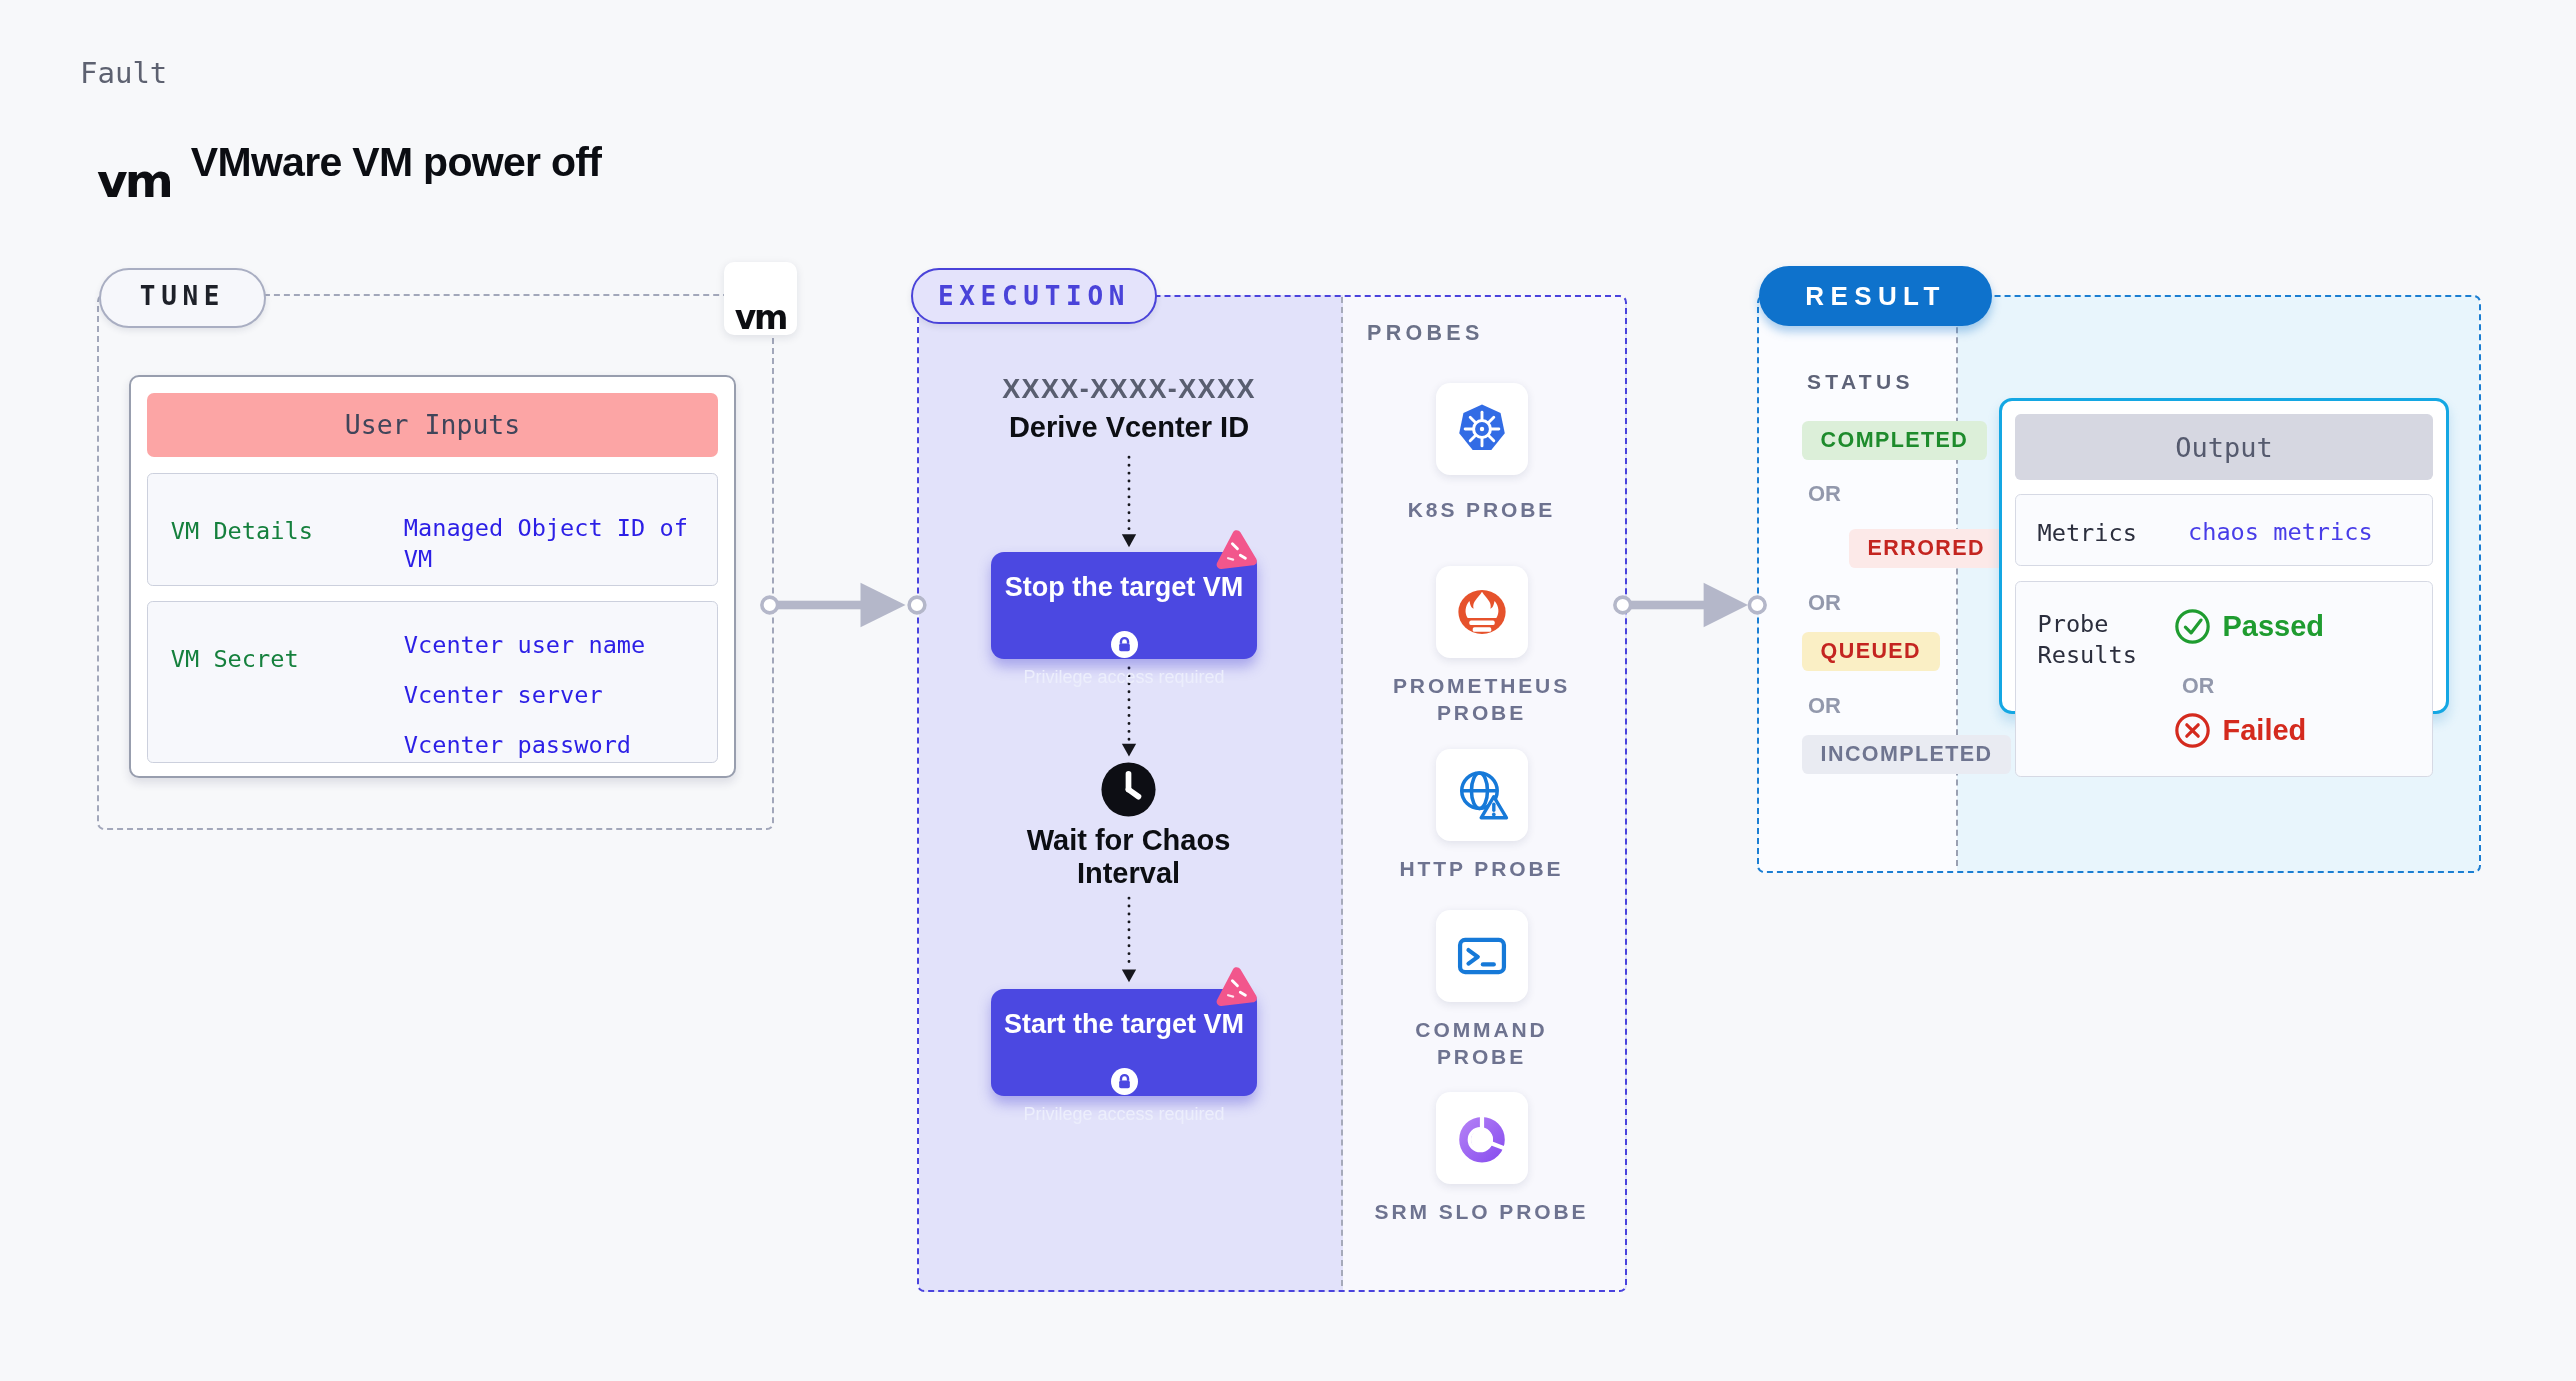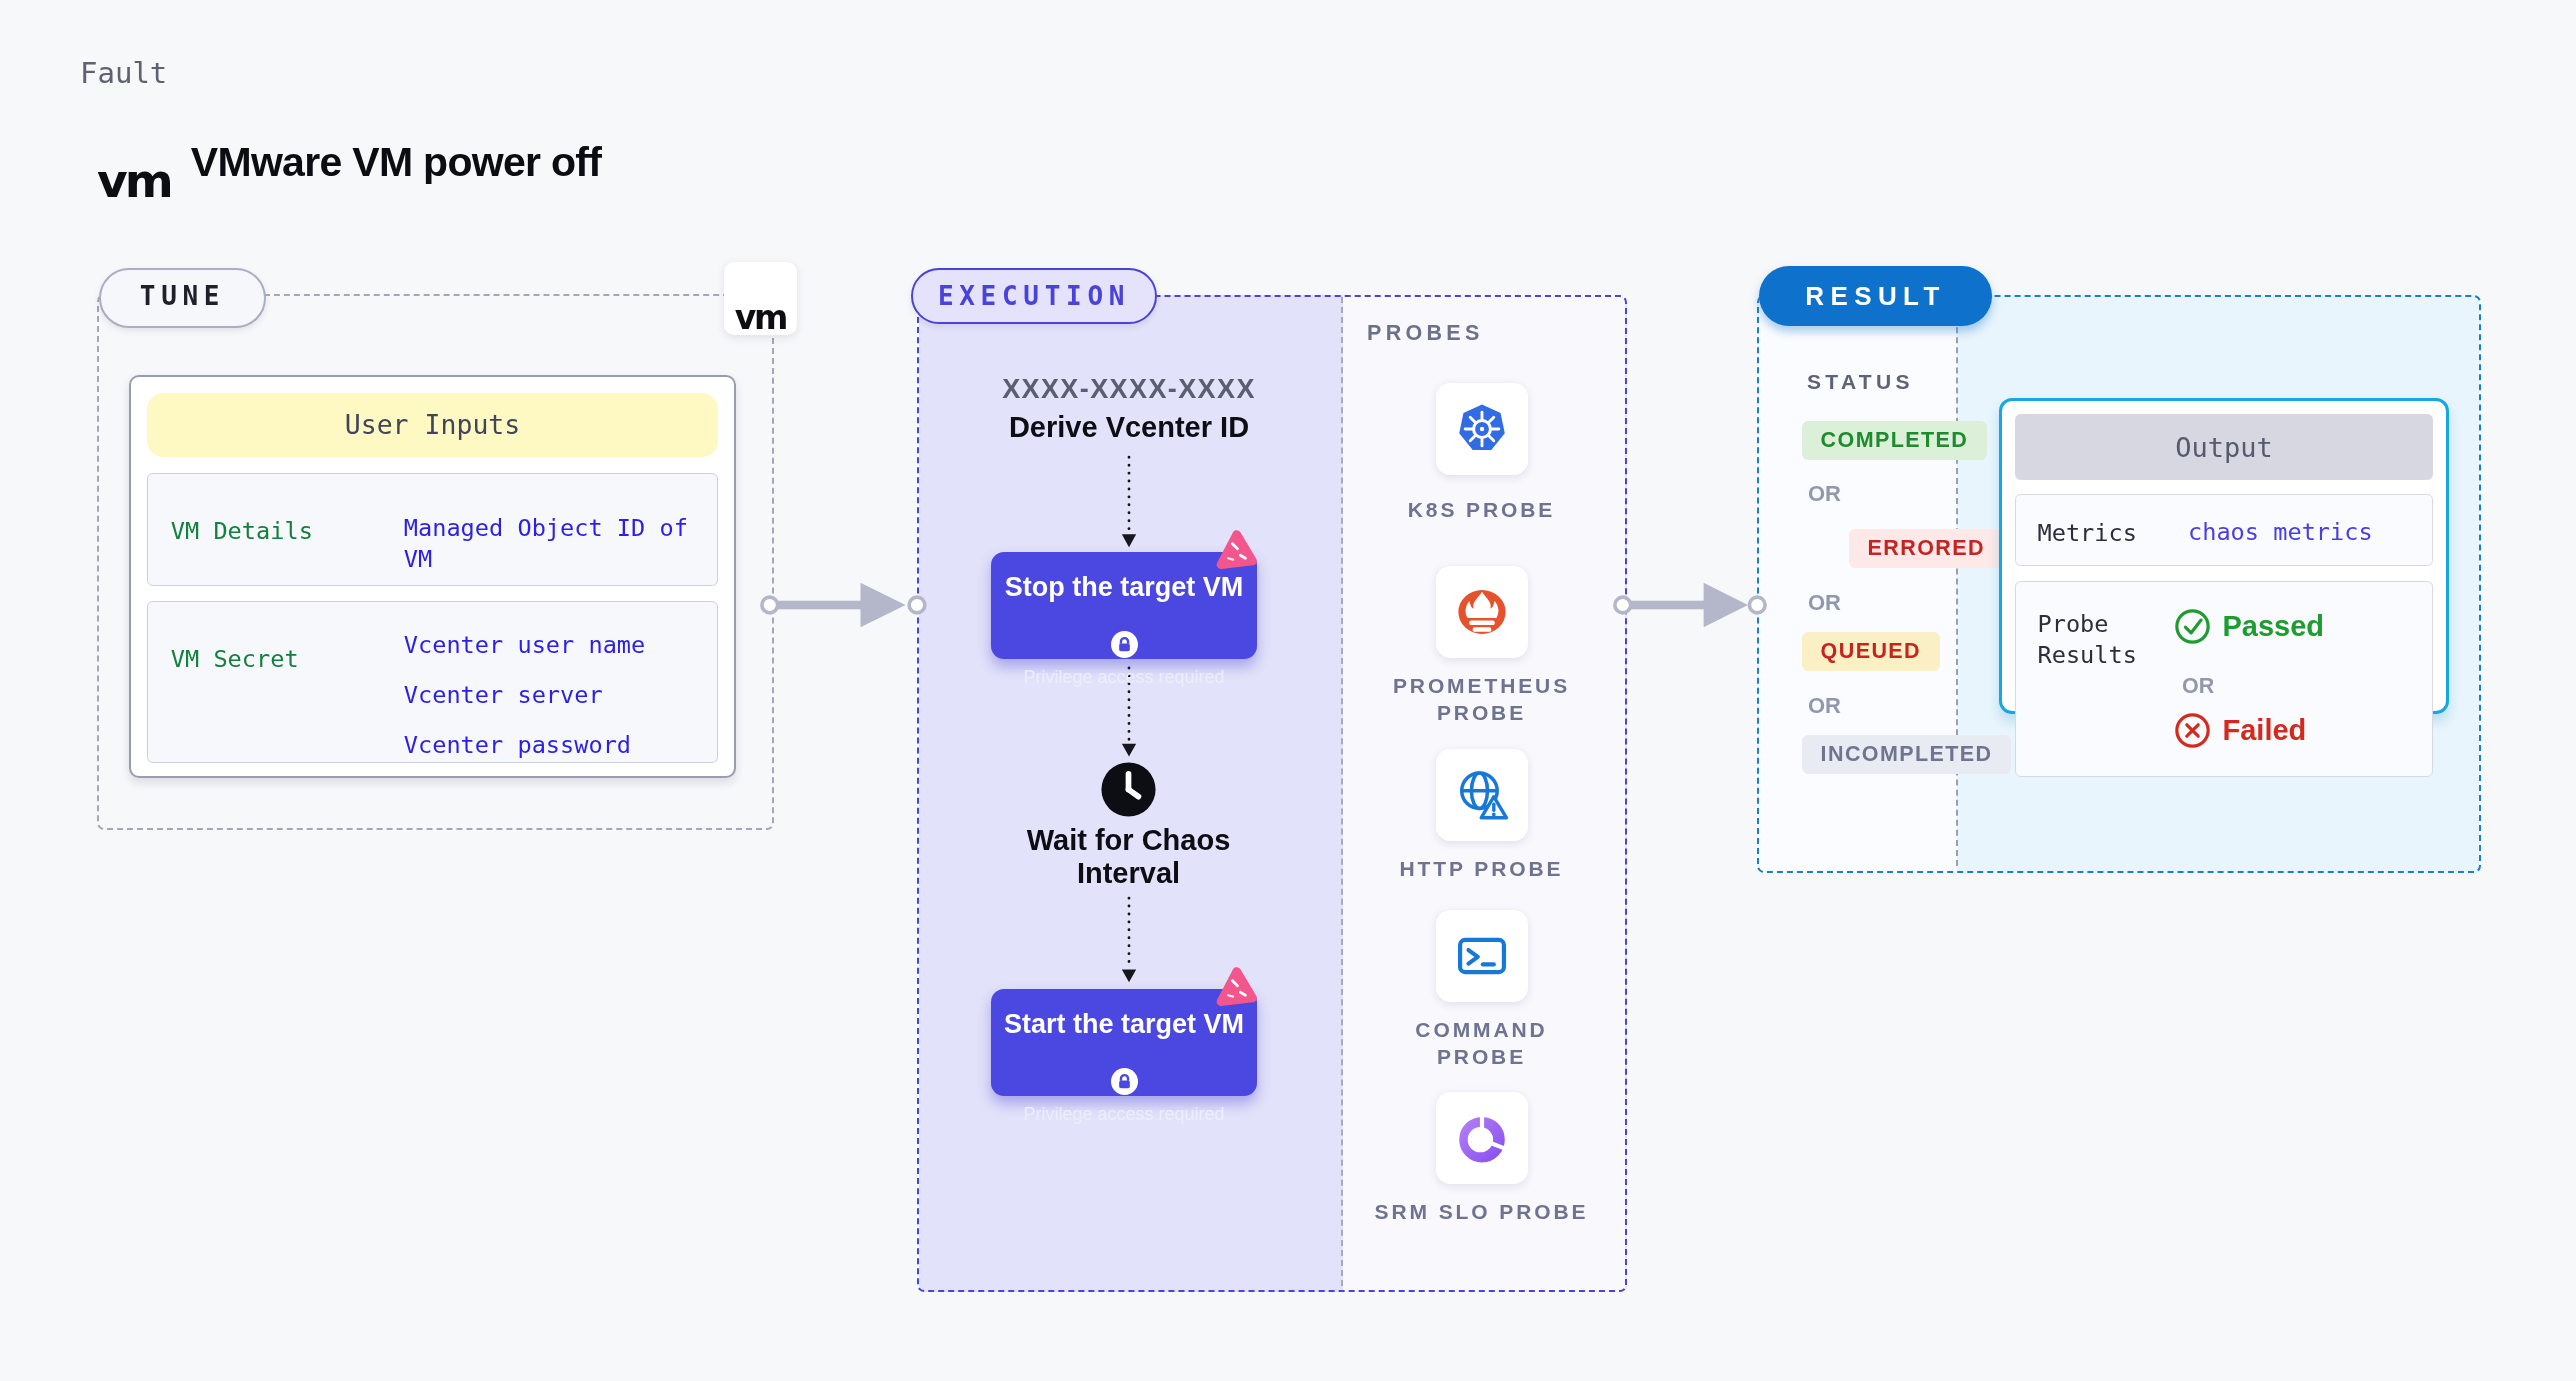--- a/index.html
+++ b/index.html
@@ -24,21 +24,21 @@
   .tune-box{left:97px;top:294px;width:673px;height:532px;border:2.1px dashed #a2a7ba;}
   .tune-pill{left:99px;top:268px;width:163px;height:56px;line-height:53px;font-size:26px;
              background:#f6f7fb;border:2.1px solid #a9aec2;color:#1e2129;}
   .vm-card{position:absolute;left:724px;top:262px;width:73px;height:73px;background:#fff;
            border-radius:10px;box-shadow:0 2.9px 8.6px rgba(20,25,60,.10);z-index:5;
            display:flex;align-items:center;justify-content:center;}
   .vm-card .brand-logo{font-size:33px;letter-spacing:-2.1px;}
   .ui-card{position:absolute;left:129px;top:375px;width:607px;height:403px;background:#fff;
            border:2.1px solid #989eae;border-radius:10px;box-shadow:0 4.3px 10px rgba(30,35,70,.12);
            box-sizing:border-box;padding:15.8px;}
-  .ui-header{height:64px;background:#fef9c3;border-radius:16px;display:flex;align-items:center;
+  .ui-header{height:64px;background:#fca5a5;border-radius:7px;display:flex;align-items:center;
              justify-content:center;font-family:"DejaVu Sans Mono",monospace;font-size:26.5px;color:#40455a;}
   .ui-row{position:relative;margin-top:15.8px;border:1.4px solid #ccd0dd;background:#f7f8fc;border-radius:5.7px;
           box-sizing:border-box;}
   .ui-row-label{position:absolute;left:23px;font-family:"DejaVu Sans Mono",monospace;font-size:23.6px;color:#15803d;}
   .ui-values{position:absolute;left:256px;font-family:"DejaVu Sans Mono",monospace;font-size:23.6px;color:#2c1fe6;}
   .ui-values div{margin-bottom:22px;}
 
   
   .harrow{position:absolute;z-index:6;}
   .varrow{position:absolute;z-index:2;}

